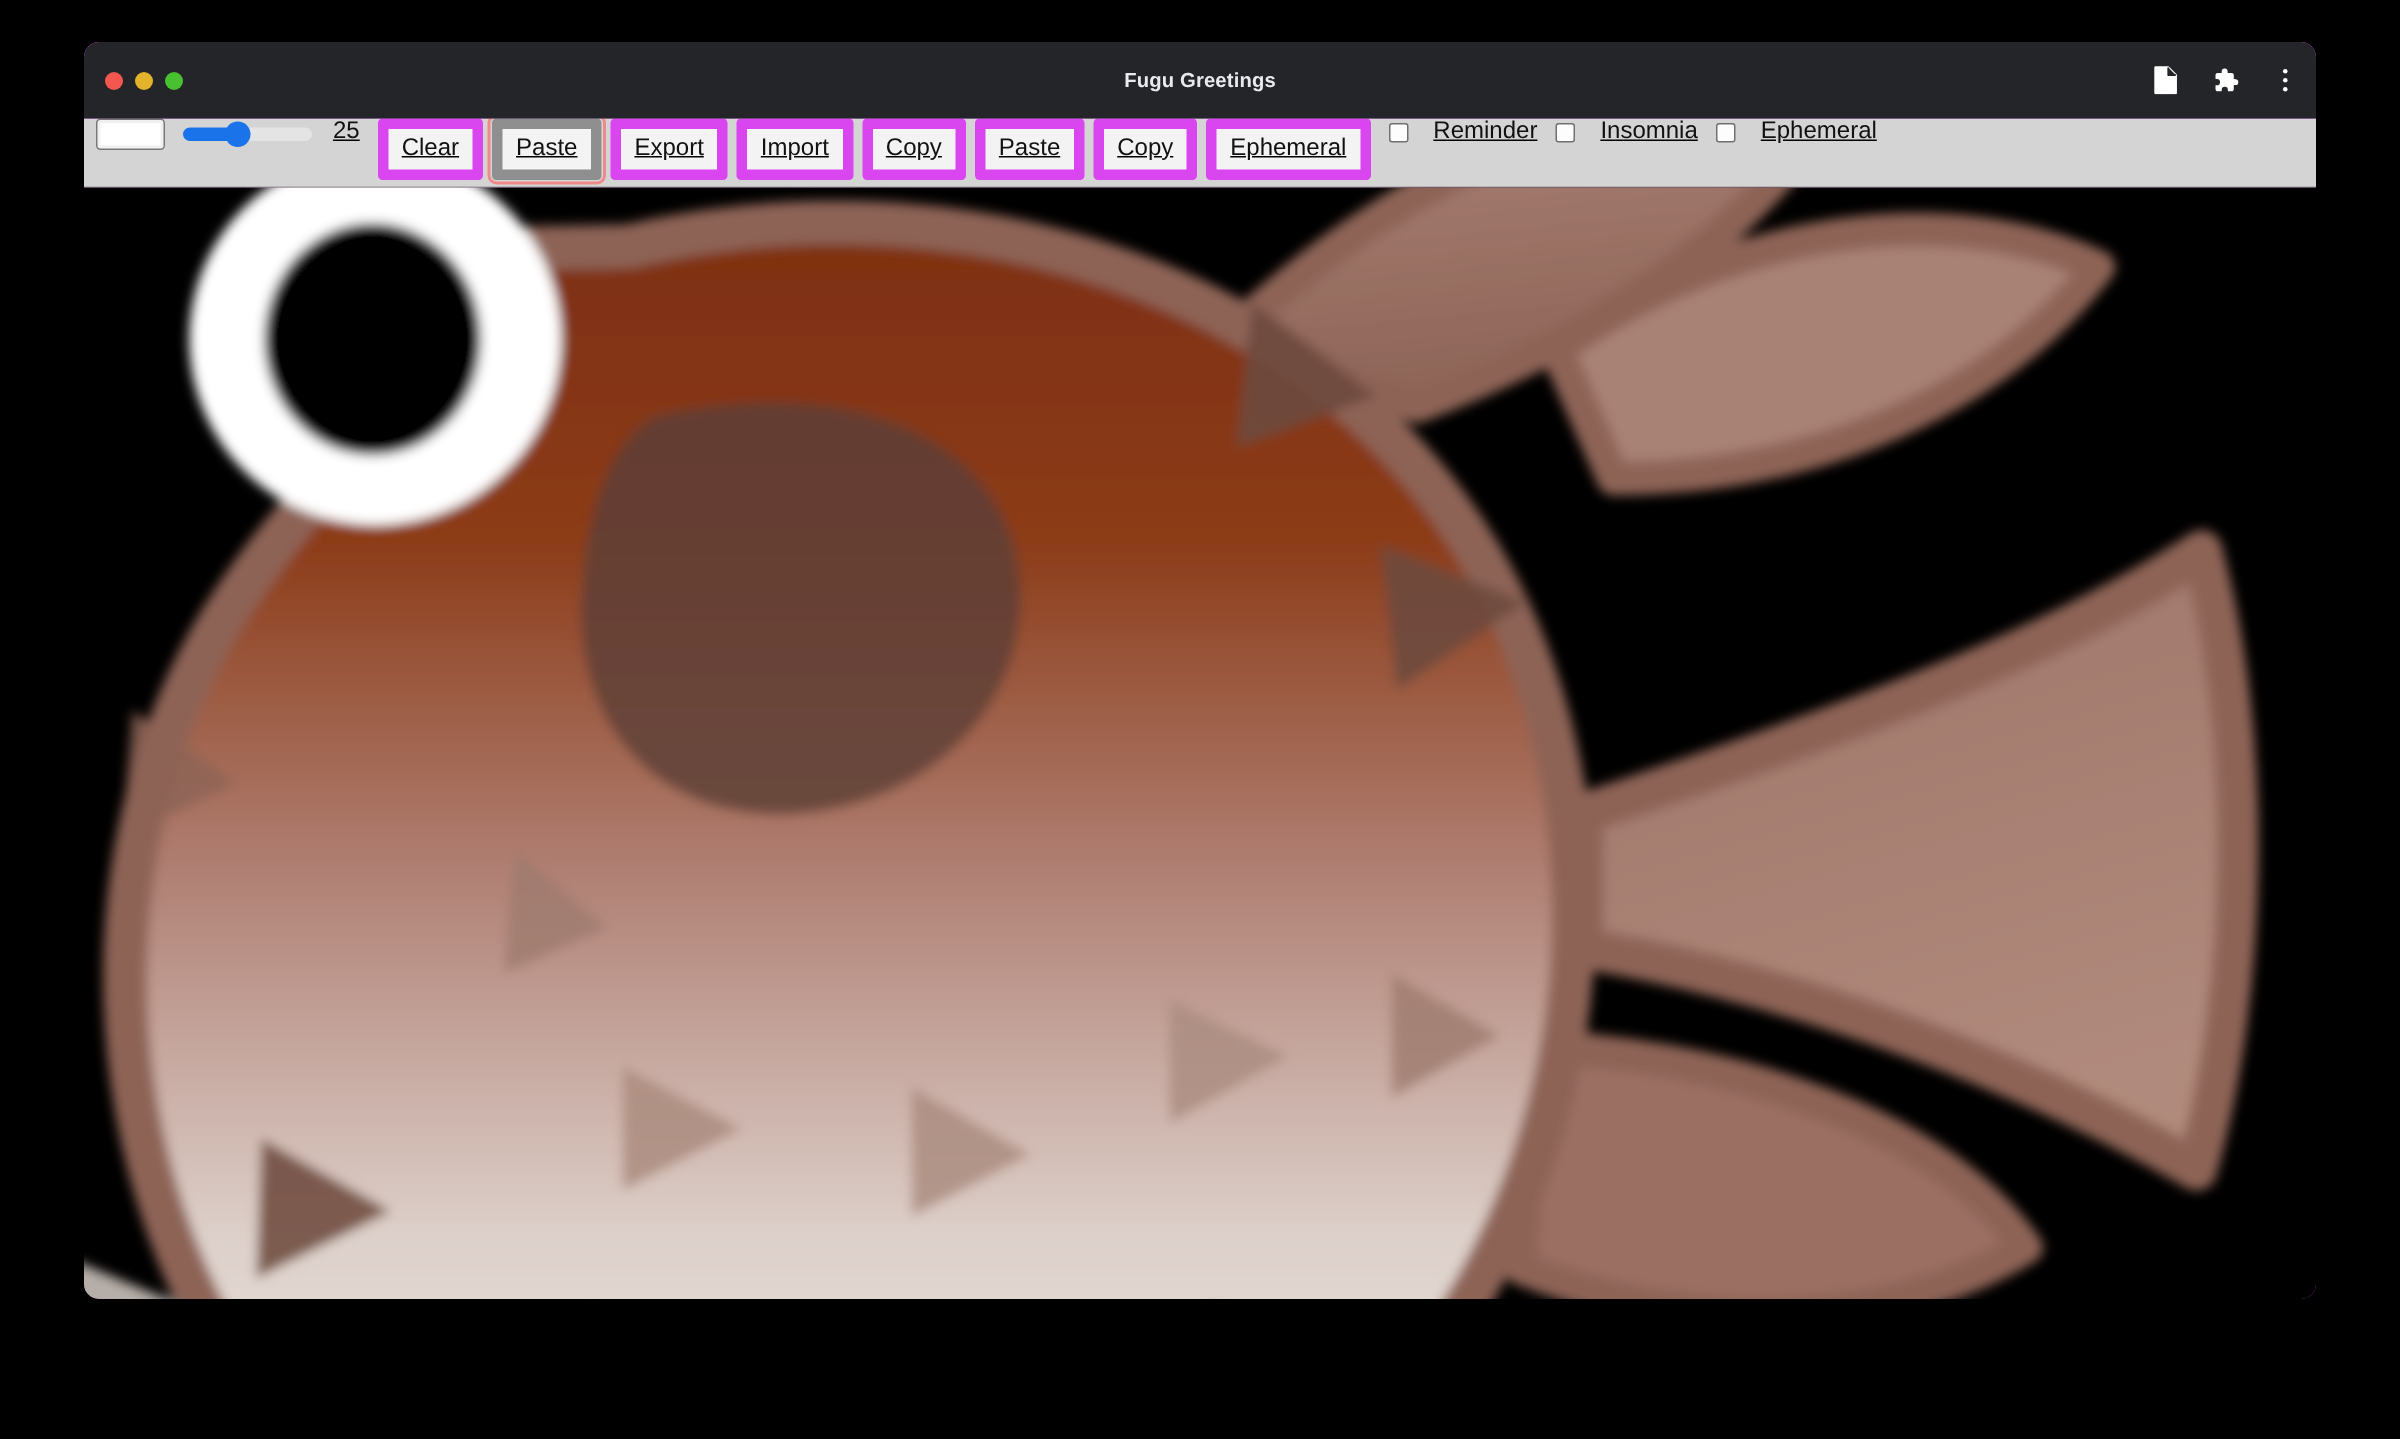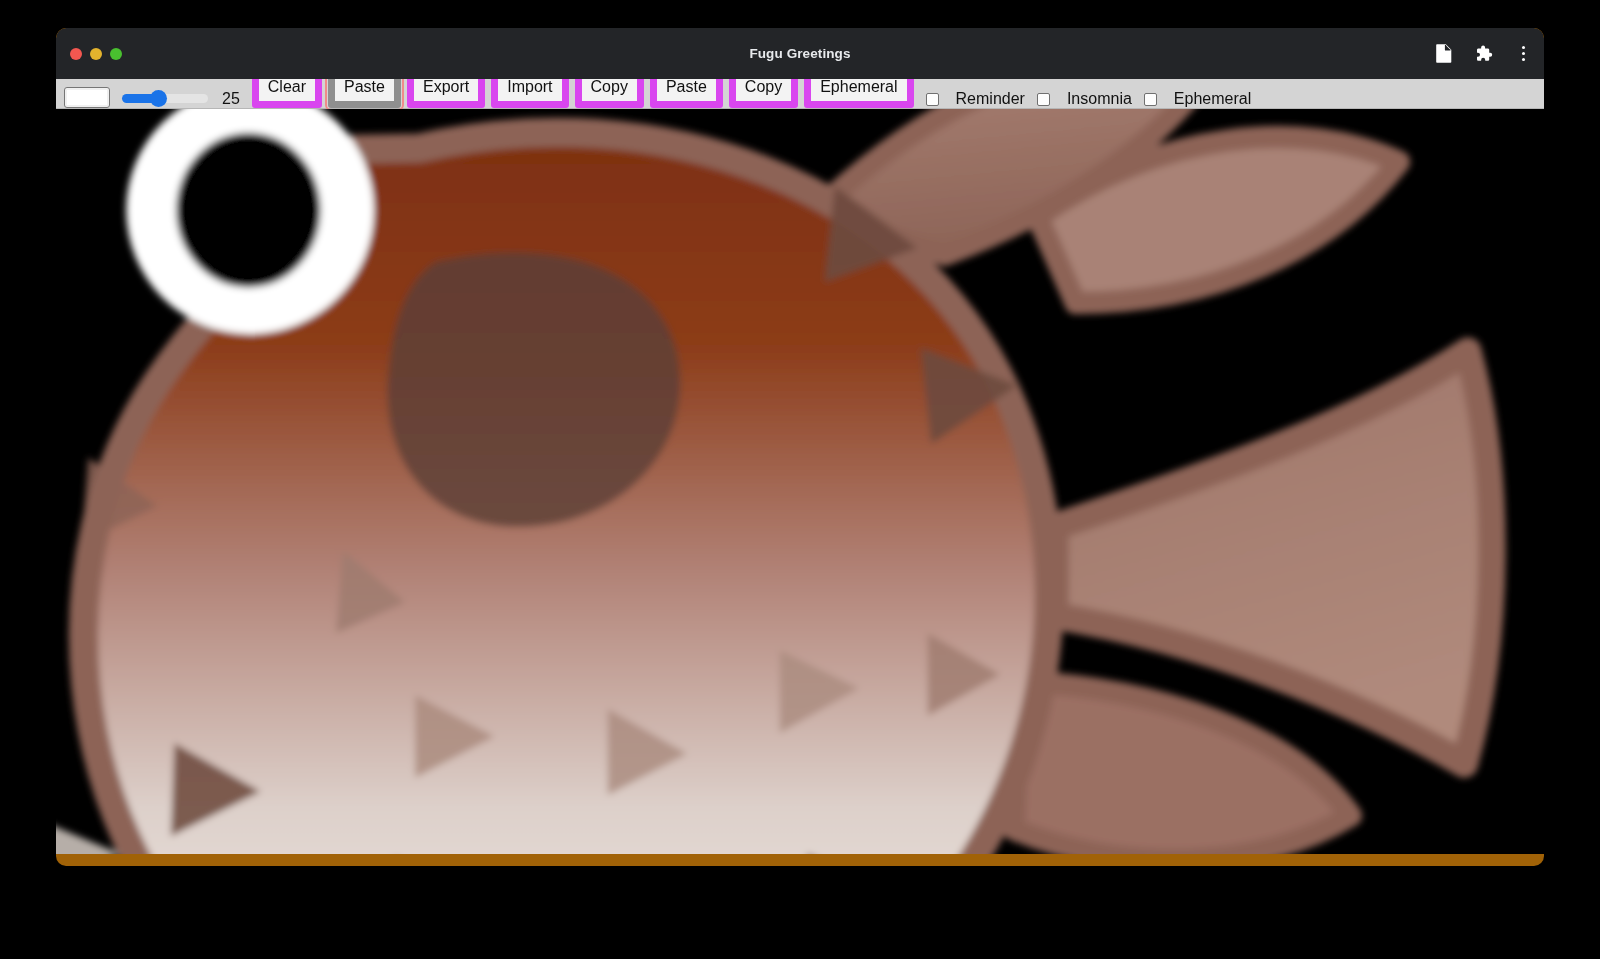--- a/index.html
+++ b/index.html
@@ -8,21 +8,21 @@
     background: #000000;
     font-family: "Liberation Sans", sans-serif;
     overflow: hidden;
   }
   #app-window {
     position: absolute;
     left: 56px; top: 28px;
     width: 1488px; height: 838px;
     border-radius: 10px;
     overflow: hidden;
-    background: #a16207;
+    background: #d946ef;
     box-shadow: 0 10px 40px rgba(0,0,0,0.9);
   }
   
   #titlebar {
     position: relative;
     height: 51px;
     background: #232528;
     display: flex;
     align-items: center;
     border-top-left-radius: 10px;
@@ -57,27 +57,28 @@
   .tb-icon {
     width: 22px; height: 22px;
     display: flex; align-items: center; justify-content: center;
     color: #ffffff;
   }
   .tb-icon svg { display: block; }
   .dots { display: flex; flex-direction: column; gap: 3px; align-items: center; }
   .dots i { width: 3px; height: 3px; background: #fff; border-radius: 50%; display: block; }
   
   #toolbar {
-    height: 30px;
+    height: 46px;
     background: #d4d4d4;
     display: flex;
-    align-items: flex-end;
+    align-items: flex-start;
     padding: 0 8px;
     gap: 6px;
     border-bottom: 1px solid #b6b6b6;
+    text-decoration: underline;
   }
   #color-swatch {
     width: 46px; height: 21px;
     background: #ffffff;
     border: 1px solid #767676;
     border-radius: 3px;
     box-shadow: inset 0 0 0 2px #f0f0f0;
     flex: 0 0 auto;
     cursor: pointer;
   }

